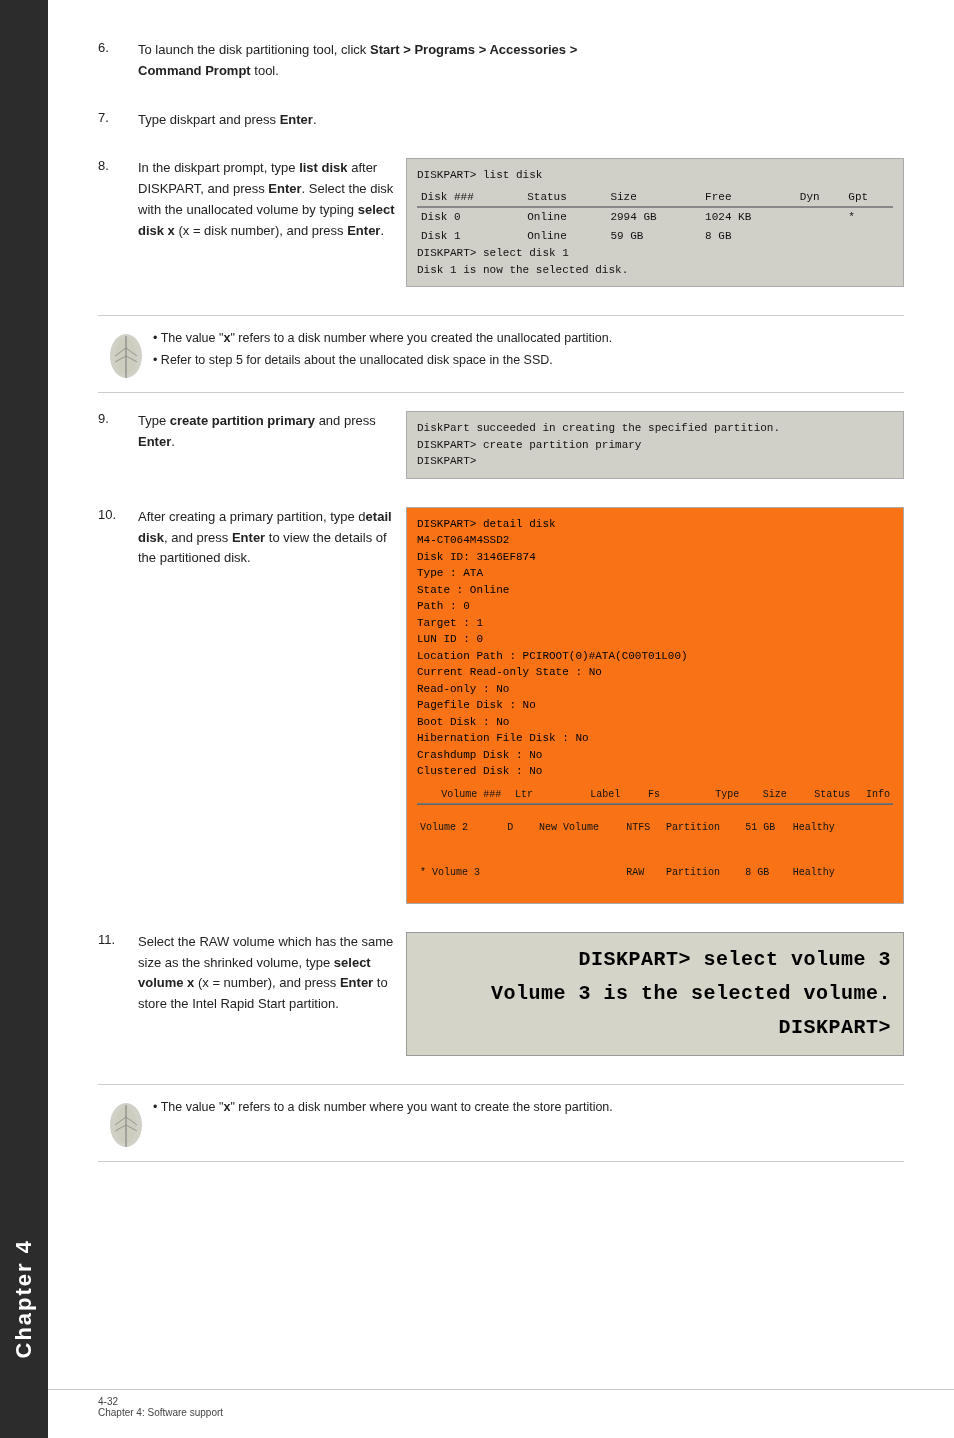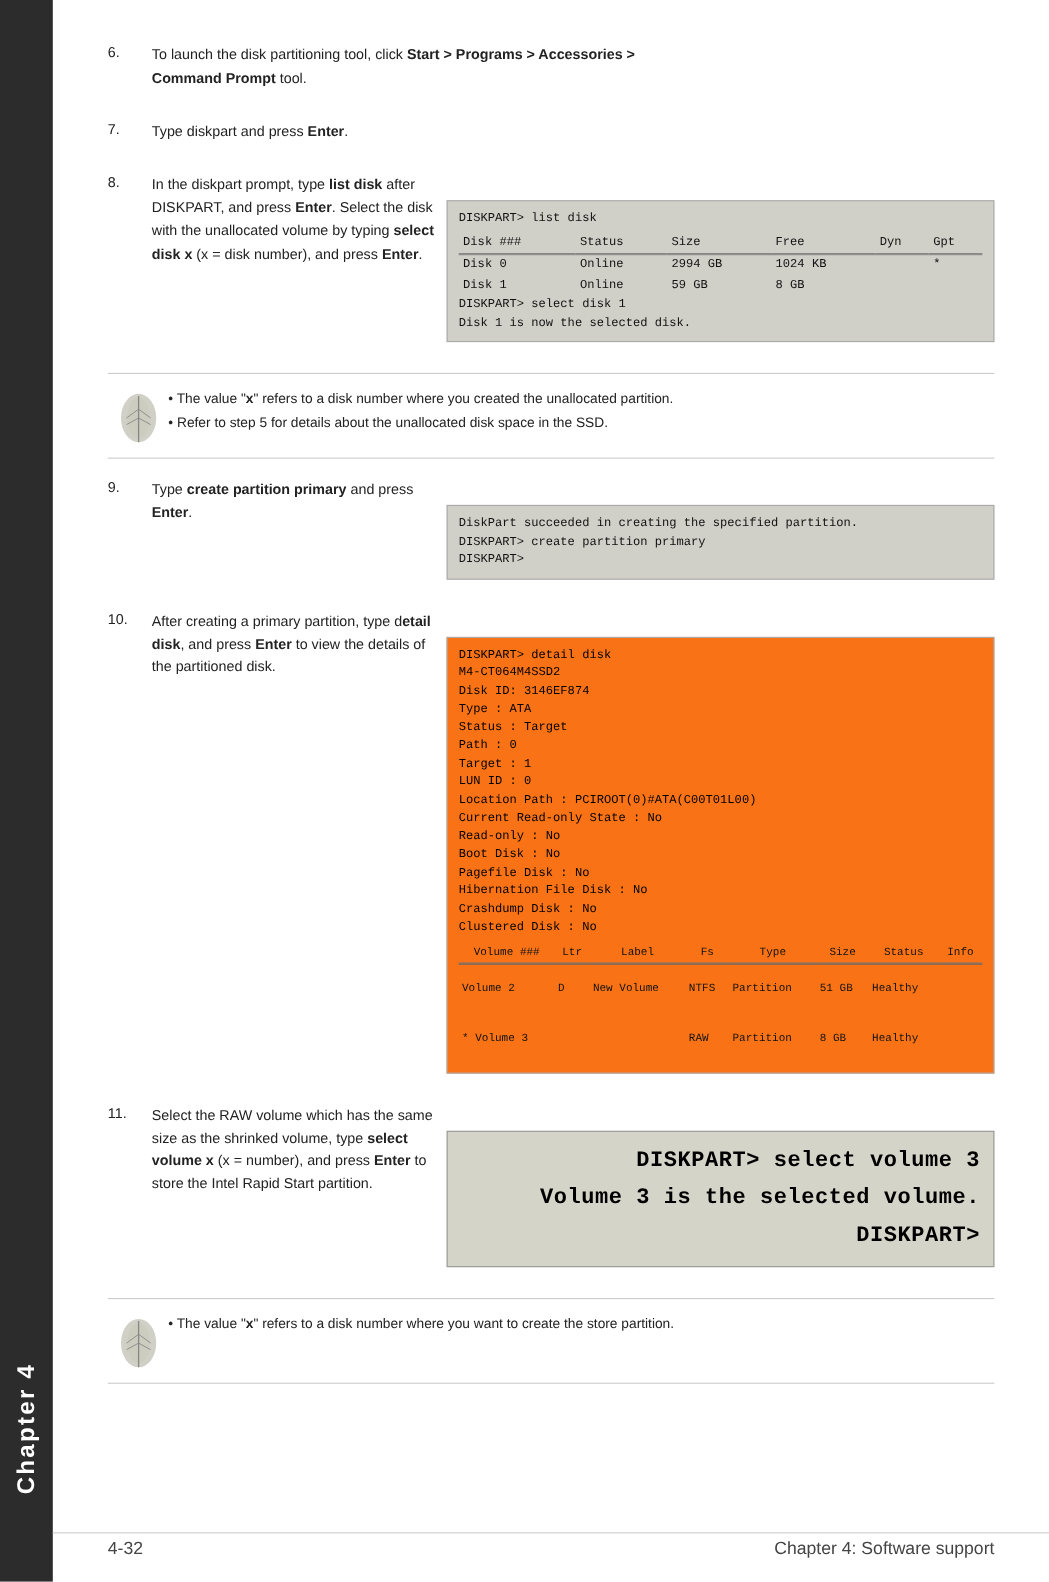--- a/index.html
+++ b/index.html
@@ -79,21 +79,20 @@
     }
 
     .step-text {
       flex: 0 0 260px;
       font-size: 13px;
       line-height: 1.6;
     }
 
     .step-image {
       flex: 1;
-      margin-top: 24px;
     }
 
     
     .terminal-box {
       background: #d0cfc8;
       border: 1px solid #aaa;
       padding: 8px 10px;
       font-family: 'Courier New', monospace;
       font-size: 11px;
       line-height: 1.5;
@@ -186,41 +185,42 @@
       font-size: 10px;
       border-collapse: collapse;
       color: #111;
       margin-top: 4px;
     }
 
     .vol-table th {
       font-weight: normal;
       padding: 1px 3px;
       border-bottom: 1px solid #777;
-      text-align: center;
+      text-align: right;
     }
 
     .vol-table td {
       padding: 15px 3px;
       text-align: left;
     }
 
     
     .footer {
       position: absolute;
       bottom: 20px;
       left: 0;
       right: 0;
       display: flex;
       justify-content: space-between;
       padding: 0 50px 0 50px;
       border-top: 1px solid #ccc;
       padding-top: 6px;
-      font-size: 16px;
+      font-size: 10px;
       color: #444;
+      flex-direction: column;
     }
 
     .mono {
       font-family: 'Courier New', monospace;
     }
   </style>
 </head>
 <body>
 
 <div class="page-wrapper">
@@ -340,29 +340,29 @@
         <div class="step-with-image">
           <div class="step-text">
             After creating a primary partition, type d<b>etail disk</b>, and press <b>Enter</b> to view the details of the partitioned disk.
           </div>
           <div class="step-image">
             <div class="terminal-small">
               <div class="mono">DISKPART&gt; detail disk</div>
               <div class="mono">M4-CT064M4SSD2</div>
               <div class="mono">Disk ID: 3146EF874</div>
               <div class="mono">Type   : ATA</div>
-              <div class="mono">Status : Target</div>
+              <div class="mono">State : Online</div>
               <div class="mono">Path   : 0</div>
               <div class="mono">Target : 1</div>
               <div class="mono">LUN ID : 0</div>
               <div class="mono">Location Path : PCIROOT(0)#ATA(C00T01L00)</div>
               <div class="mono">Current Read-only State : No</div>
               <div class="mono">Read-only : No</div>
+              <div class="mono">Pagefile Disk : No</div>
               <div class="mono">Boot Disk : No</div>
-              <div class="mono">Pagefile Disk : No</div>
               <div class="mono">Hibernation File Disk : No</div>
               <div class="mono">Crashdump Disk : No</div>
               <div class="mono">Clustered Disk : No</div>
               <div style="margin-top:6px;">
                 <table class="vol-table">
                   <tbody>
                       <tr>
                     <th>Volume ###</th>
                     <th>Ltr</th>
                     <th>Label</th>

